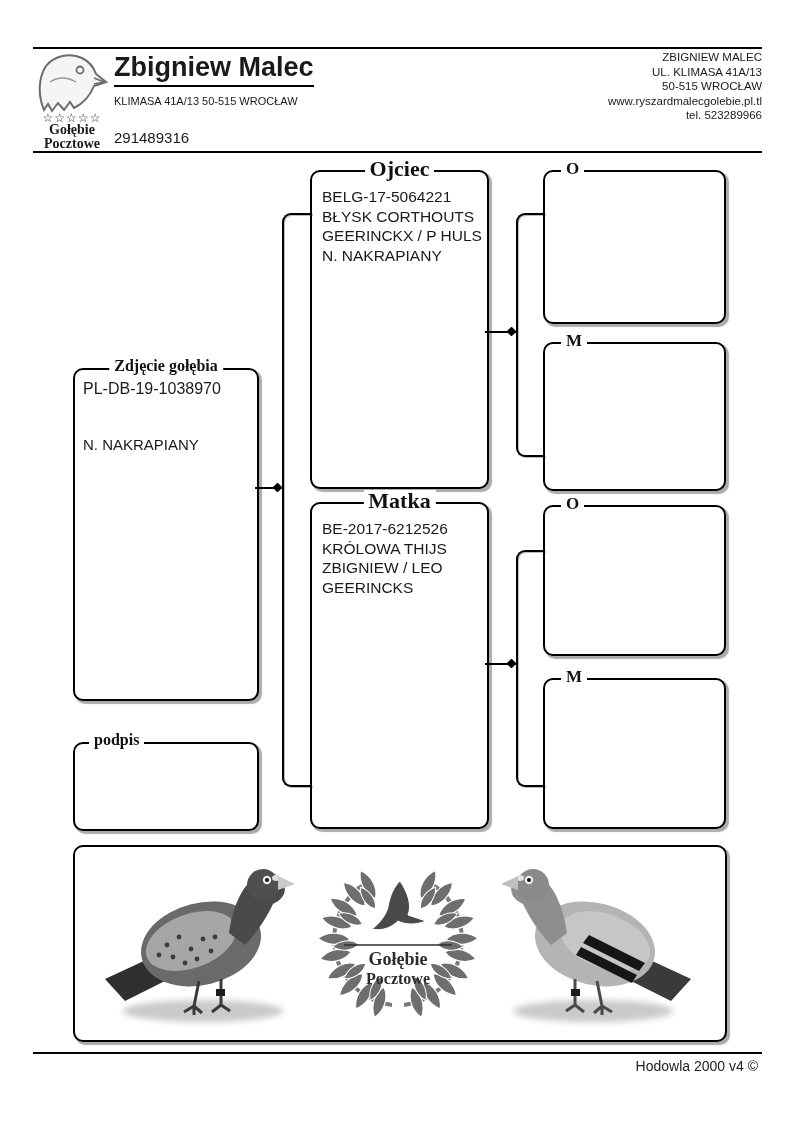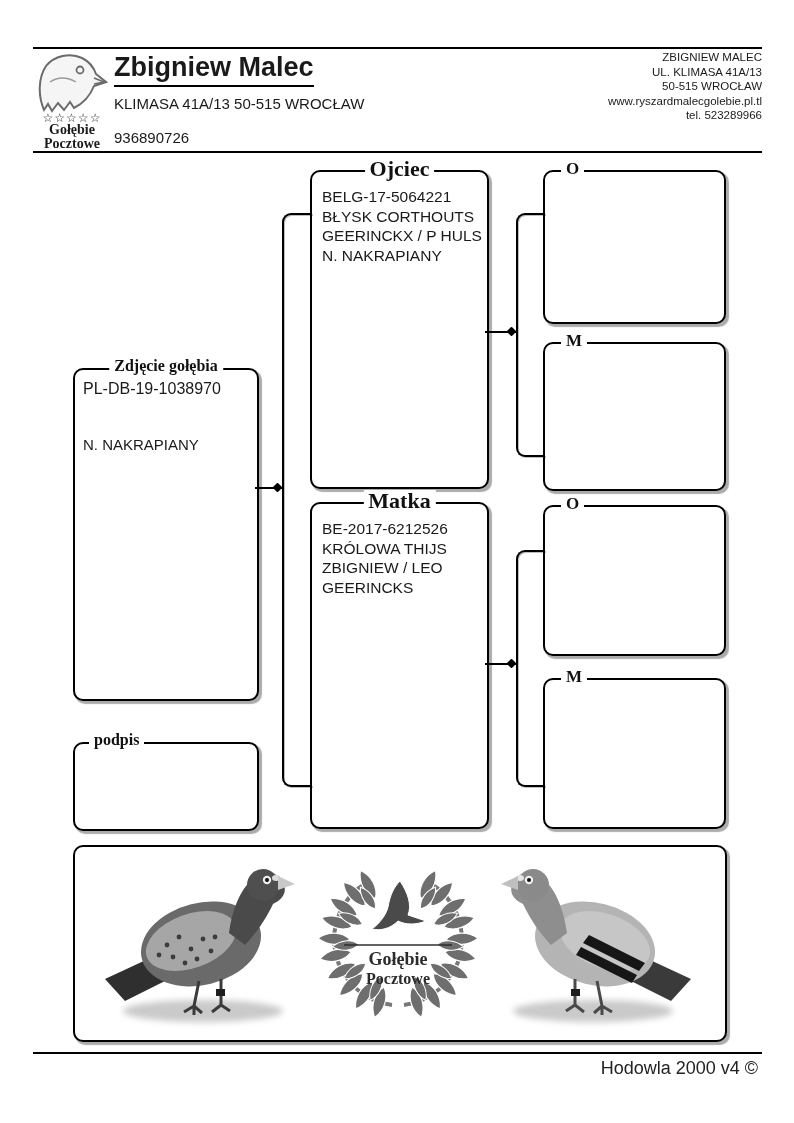--- a/index.html
+++ b/index.html
@@ -15,21 +15,21 @@
   .logo-art{position:absolute;left:36px;top:52px;}
   .logo-stars{position:absolute;left:30px;top:111px;width:84px;text-align:center;
               font-size:12px;letter-spacing:1px;color:#222;}
   .logo-t1{position:absolute;left:30px;top:122px;width:84px;text-align:center;
            font-family:"Liberation Serif",serif;font-weight:bold;font-size:14px;}
   .logo-t2{position:absolute;left:27px;top:136px;width:90px;text-align:center;
            font-family:"Liberation Serif",serif;font-weight:bold;font-size:14px;}
 
   .title{position:absolute;left:114px;top:53px;font-size:27px;font-weight:bold;
          border-bottom:2.5px solid #000;padding-bottom:2px;line-height:1.1;}
-  .subtitle{position:absolute;left:114px;top:95px;font-size:15px;}
+  .subtitle{position:absolute;left:114px;top:95px;font-size:11px;}
   .phone{position:absolute;left:114px;top:129px;font-size:15px;}
 
   .contact{position:absolute;right:32px;top:50px;text-align:right;
            font-size:11.5px;line-height:14.5px;}
 
   
   .box{position:absolute;border:2px solid #000;border-radius:10px;background:#fff;
        box-shadow:2.5px 2.5px 1px rgba(0,0,0,.33);}
   .legend{position:absolute;top:-12px;background:#fff;padding:0 5px;line-height:1;
           font-family:"Liberation Serif",serif;font-weight:bold;color:#111;white-space:nowrap;}
@@ -66,21 +66,21 @@
   .jarrow{position:absolute;width:7px;height:7px;background:#000;
           transform:rotate(45deg);border-radius:1px;}
   .jarrow-left{left:274px;top:484px;}
   .jarrow-ru{left:508px;top:328px;}
   .jarrow-rl{left:508px;top:660px;}
 
   
   .art-box{left:73px;top:845px;width:650px;height:193px;overflow:hidden;}
   .art-box svg{display:block;}
 
-  .footer-text{position:absolute;right:36px;top:1058px;font-size:18px;color:#222;}
+  .footer-text{position:absolute;right:36px;top:1058px;font-size:14px;color:#222;}
 </style>
 </head>
 <body>
 
 <div class="page">
 
   <div class="rule rule-top"></div>
   <div class="rule rule-mid"></div>
 
   <svg class="logo-art" width="72" height="62" viewBox="0 0 72 62">
@@ -89,21 +89,21 @@
     <circle cx="44" cy="18" r="3.5" fill="none" stroke="#6b6b6b" stroke-width="1.8"></circle>
     <path d="M58,26 L68,30 L58,32" fill="none" stroke="#6b6b6b" stroke-width="1.6"></path>
     <path d="M14,30 Q26,22 40,30" fill="none" stroke="#9a9a9a" stroke-width="1.4"></path>
   </svg>
   <div class="logo-stars">☆☆☆☆☆</div>
   <div class="logo-t1">Gołębie</div>
   <div class="logo-t2">Pocztowe</div>
 
   <div class="title">Zbigniew Malec</div>
   <div class="subtitle">KLIMASA 41A/13 50-515 WROCŁAW</div>
-  <div class="phone">936890726</div>
+  <div class="phone">291489316</div>
 
   <div class="contact">
     <div>ZBIGNIEW MALEC</div>
     <div>UL. KLIMASA 41A/13</div>
     <div>50-515 WROCŁAW</div>
     <div>www.ryszardmalecgolebie.pl.tl</div>
     <div>tel. 523289966</div>
   </div>
 
 

